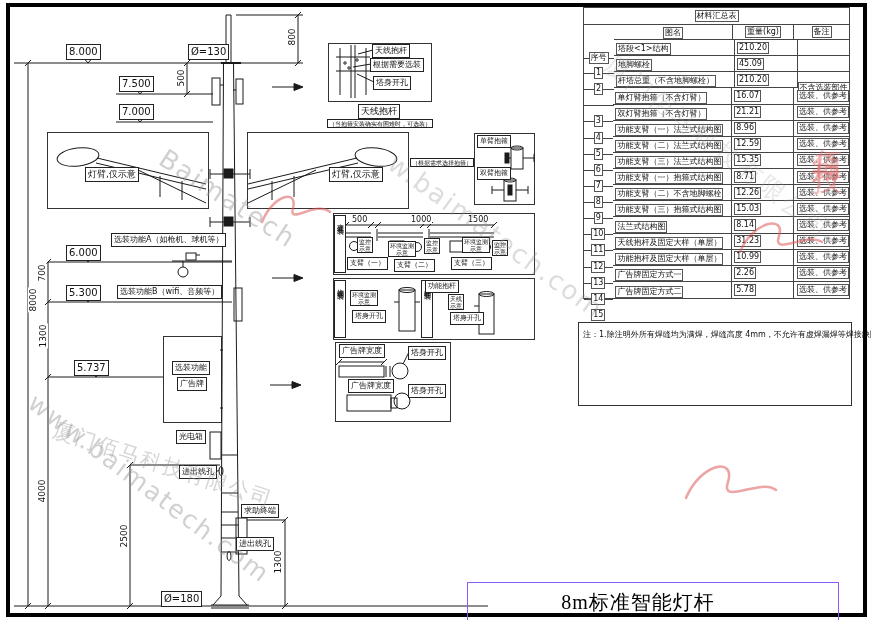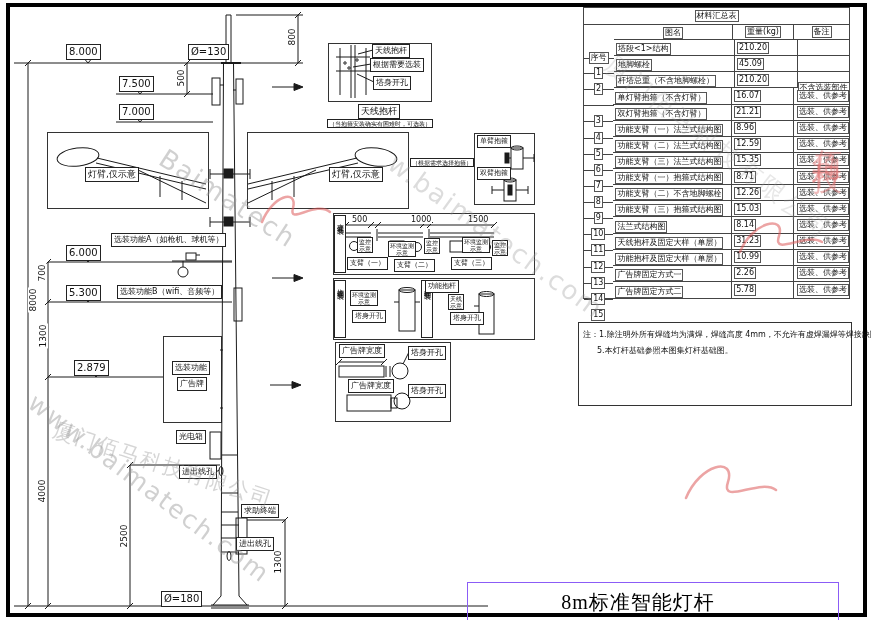--- a/index.html
+++ b/index.html
@@ -181,21 +181,21 @@
         <path d="M412,392 L407,396"></path>
       </g>
     </g>
   </svg>
 
   <div class="lbl" style="left:66px;top:44px">8.000</div>
   <div class="lbl" style="left:119px;top:76px">7.500</div>
   <div class="lbl" style="left:119px;top:104px">7.000</div>
   <div class="lbl" style="left:66px;top:245px">6.000</div>
   <div class="lbl" style="left:66px;top:285px">5.300</div>
-  <div class="lbl" style="left:74px;top:360px">2.879</div>
+  <div class="lbl" style="left:74px;top:360px">5.737</div>
 
   <div class="lbl" style="left:188px;top:44px">Ø=130</div>
   <div class="lbl" style="left:161px;top:591px">Ø=180</div>
 
   <div class="vdim" style="left:292px;top:37px">800</div>
   <div class="vdim" style="left:181px;top:78px">500</div>
   <div class="vdim" style="left:42px;top:273px">700</div>
   <div class="vdim" style="left:33px;top:300px">8000</div>
   <div class="vdim" style="left:43px;top:336px">1300</div>
   <div class="vdim" style="left:42px;top:491px">4000</div>
@@ -505,21 +505,20 @@
         </div>
         <div class="mt-cell c-remark">
           <span class="cellbox">选装、供参考</span>
         </div>
       </div>
     </div>
 
   <div class="notes">
     <div>
         <div class="note-line"><span>注：</span><span>1.除注明外所有焊缝均为满焊，焊缝高度 4mm，不允许有虚焊漏焊等焊接缺陷。</span></div>
-        <div class="note-line indent"><span>5.本灯杆基础参照本图集灯杆基础图。</span></div>
       </div>
   </div>
 
   <div class="tblock">
     <div class="tblock-title">8m标准智能灯杆</div>
   </div>
 
   <div class="wm" style="left:170px;top:143px;transform:rotate(33deg);font-size:26px;letter-spacing:2px;color:rgba(150,150,150,.45)">Baimatech</div>
   <div class="wm" style="left:400px;top:148px;transform:rotate(36deg);font-size:26px;letter-spacing:2px;color:rgba(150,150,150,.33)">w.baimatech.com</div>
   <div class="wm" style="left:618px;top:48px;transform:rotate(38deg);font-size:25px;letter-spacing:3px;color:rgba(160,160,160,.25)">厦门佰马科技有限公司</div>

